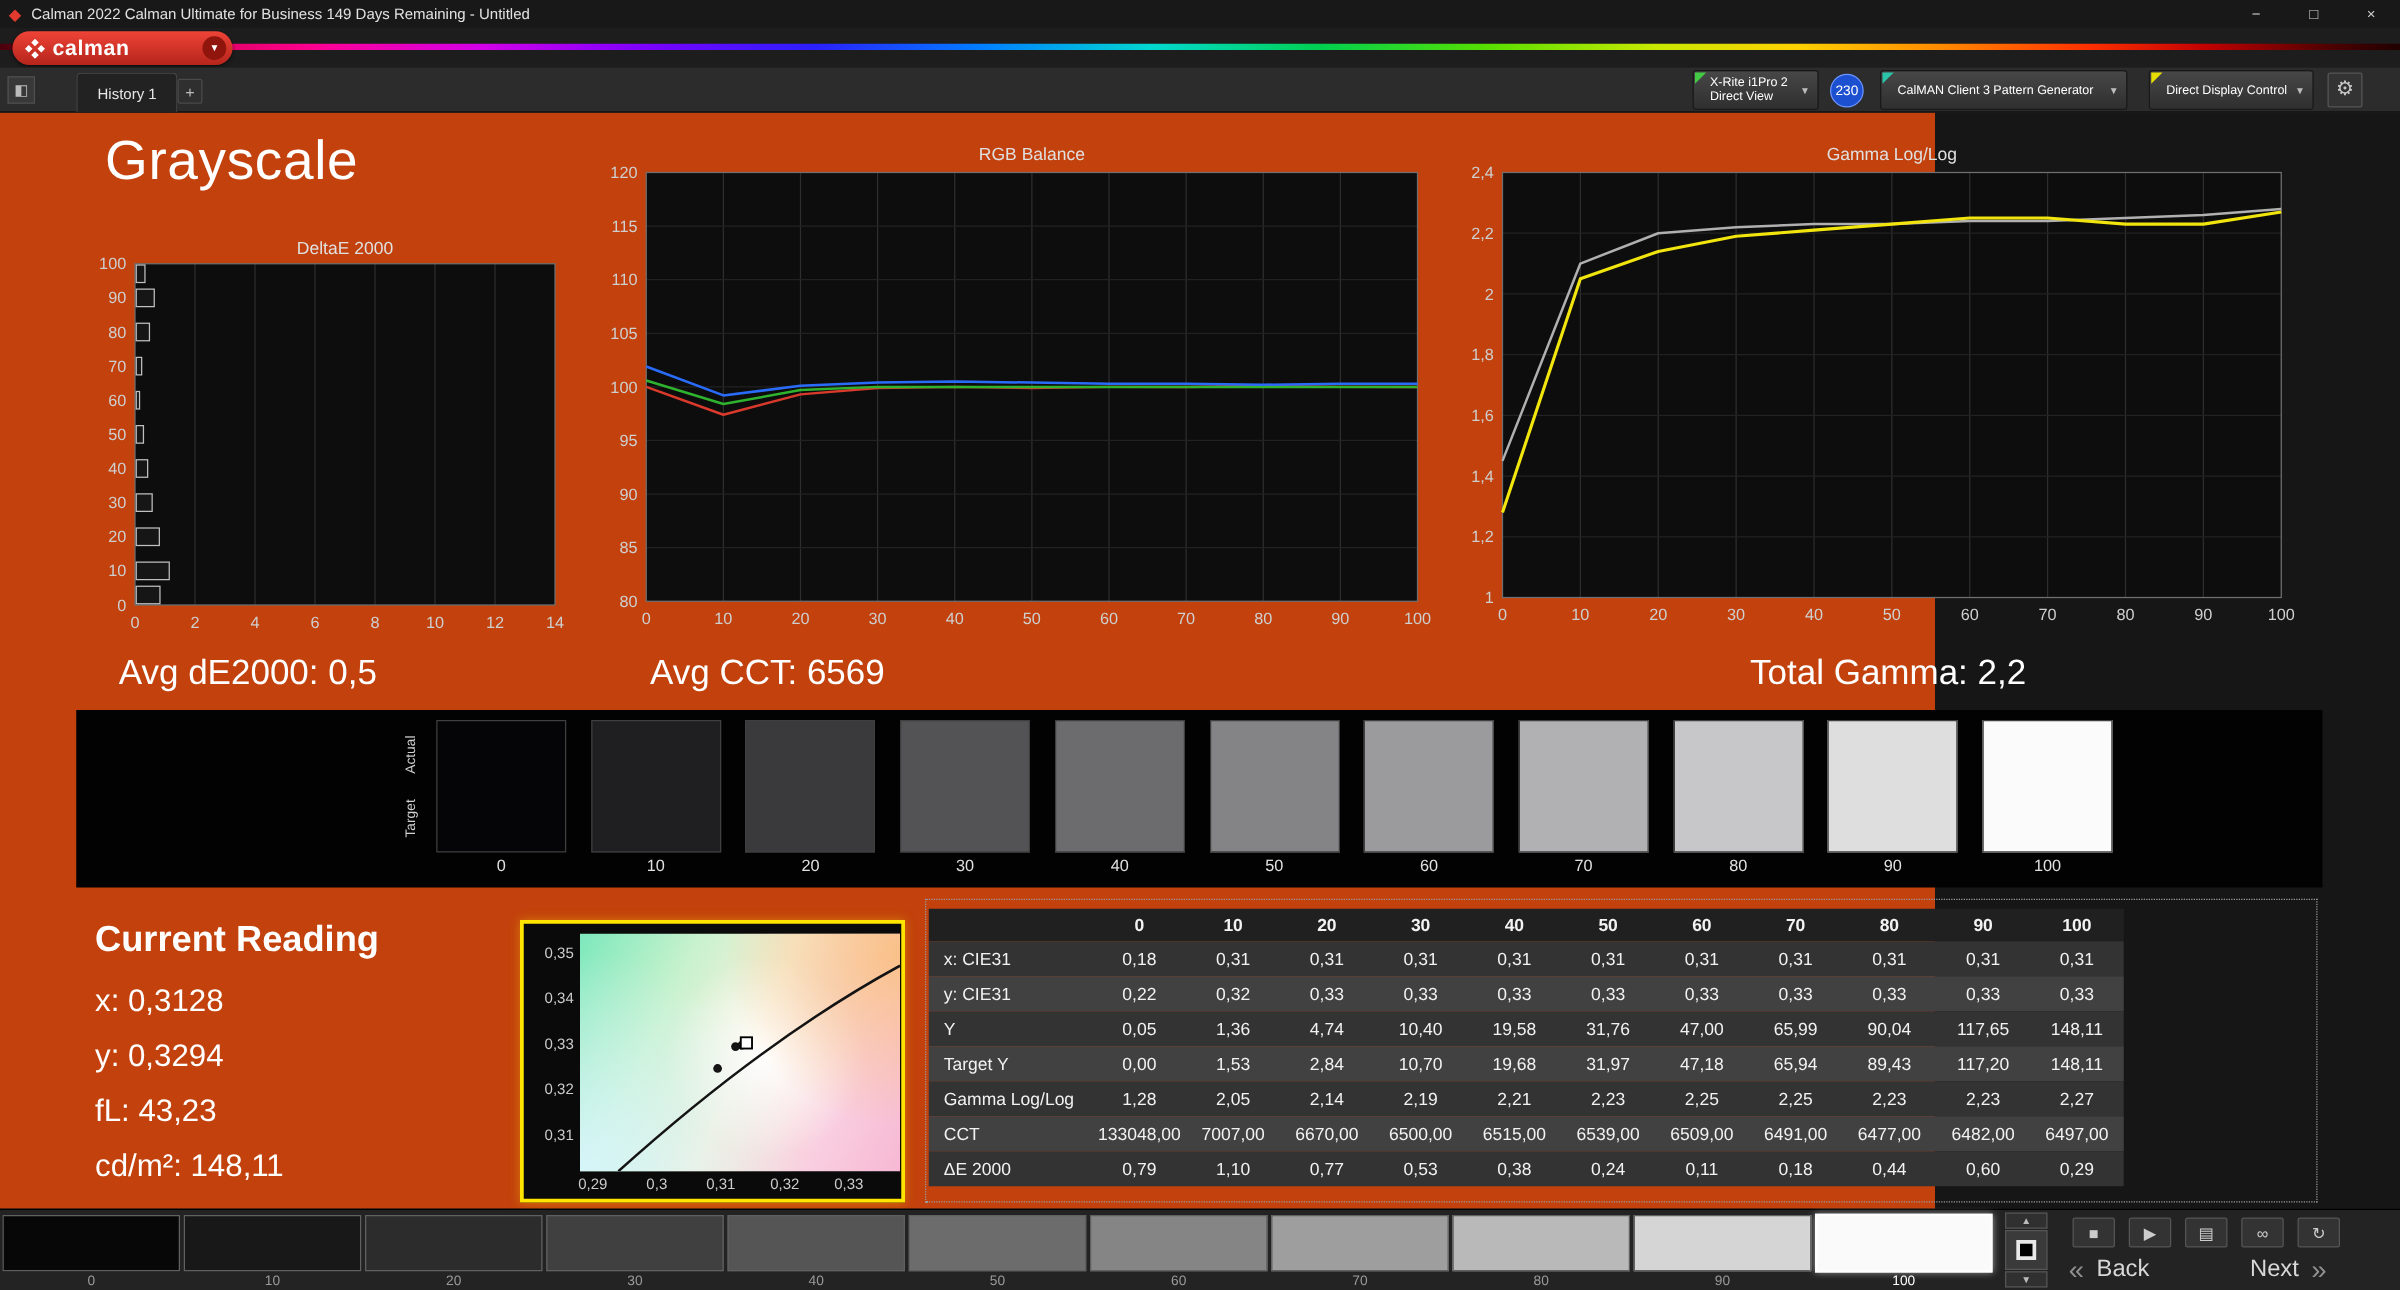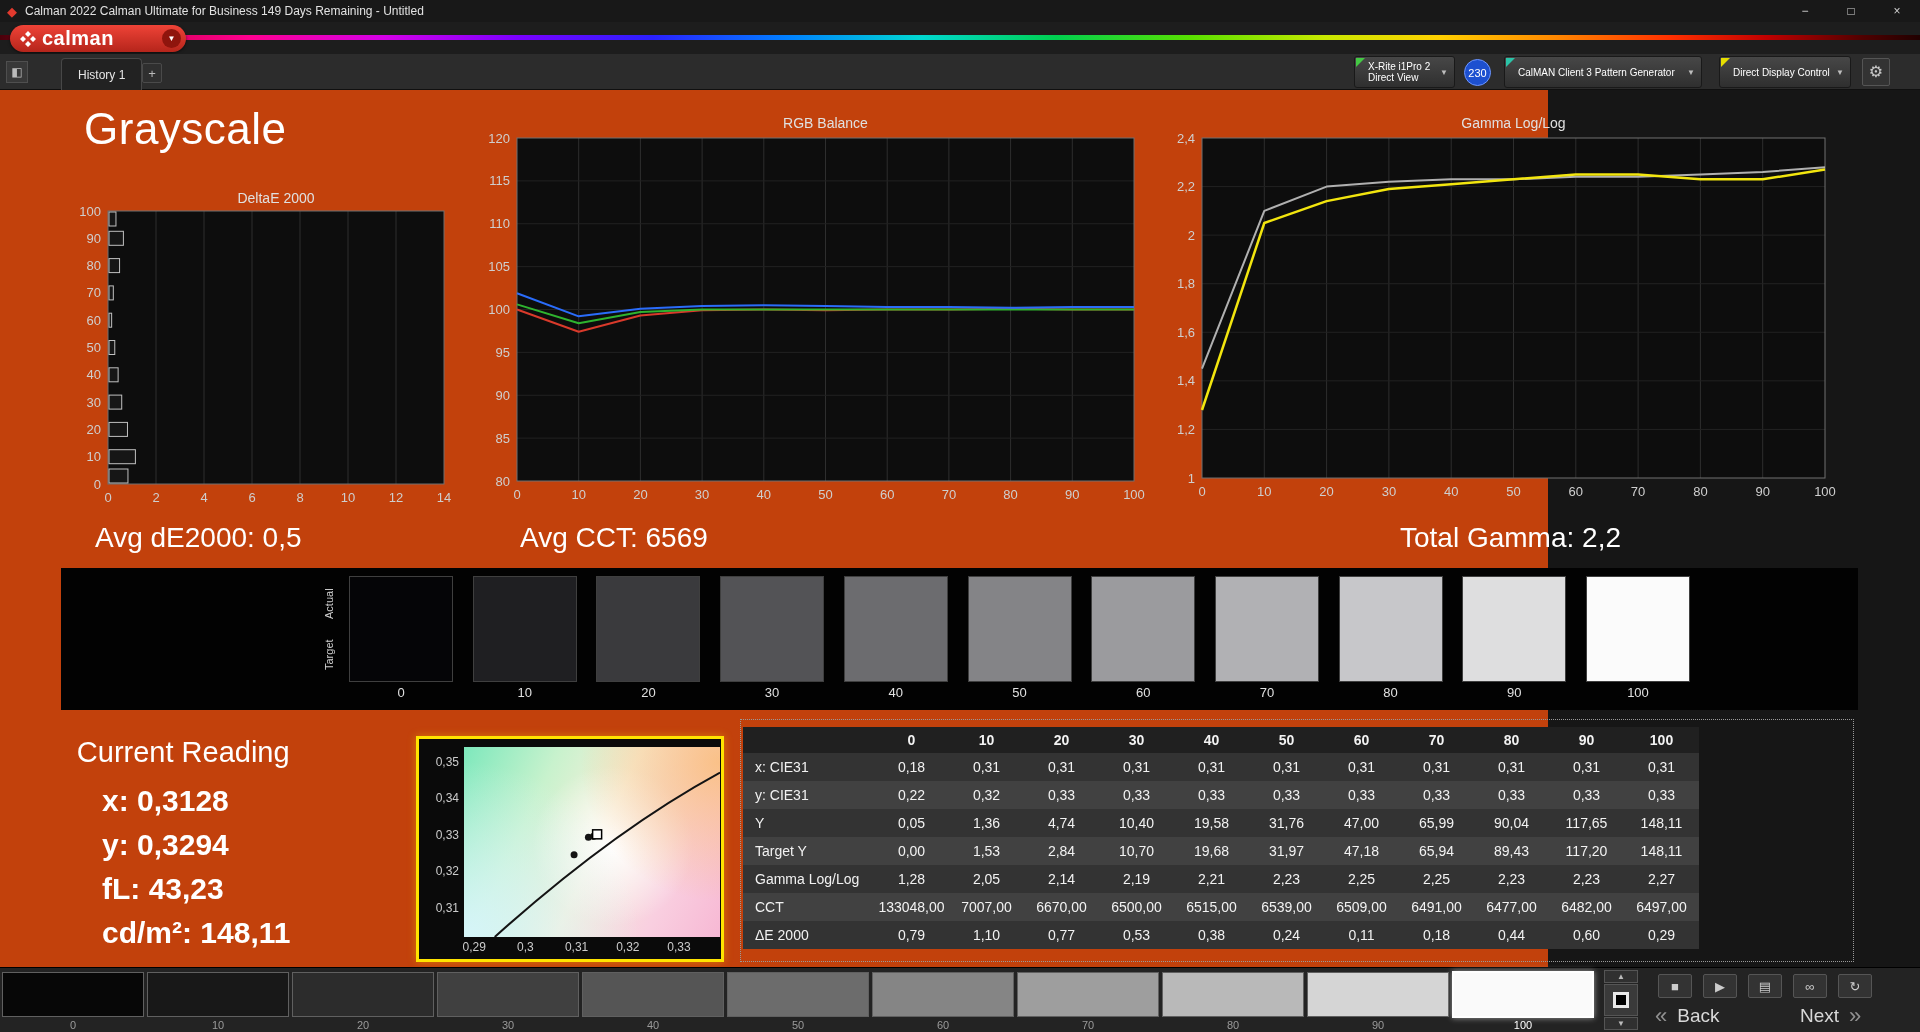--- a/index.html
+++ b/index.html
@@ -13,21 +13,21 @@
   .tb-text{color:#e2e2e2;font-size:12px;}
   .win-controls{position:absolute;right:0;top:0;height:22px;display:flex;}
   .win-btn{width:46px;height:22px;color:#cfcfcf;font-size:12px;text-align:center;line-height:22px;}
 
   
   .header2{position:absolute;top:22px;left:0;right:0;height:32px;background:#1d1d1d;z-index:20;}
   .rainbow{position:absolute;top:13px;left:0;right:0;height:5px;
     background:linear-gradient(90deg,#4a000a 0%,#c4003a 5%,#ff0090 13%,#d400e8 20%,#7a00ff 27%,#2a20ff 34%,#0080ff 41%,#00d8d0 48%,#00d050 55%,#58e000 62%,#c8e800 69%,#ffd000 75%,#ff8800 81%,#ff3000 87%,#c00000 92%,#500000 97%,#200000 100%);}
   .logo-pill{position:absolute;top:3px;left:10px;width:176px;height:27px;border-radius:14px;
     background:linear-gradient(#ef4337,#b5251b);display:flex;align-items:center;padding:0 5px 0 10px;box-shadow:0 1px 3px rgba(0,0,0,.6);}
-  .logo-text{color:#fff;font-size:20px;font-weight:bold;letter-spacing:.5px;margin-left:6px;}
+  .logo-text{color:#fff;font-size:17px;font-weight:bold;letter-spacing:.5px;margin-left:6px;}
   .logo-caret{margin-left:auto;width:19px;height:19px;border-radius:50%;background:#8f150d;color:#fff;font-size:8px;display:flex;align-items:center;justify-content:center;}
 
   
   .tabbar{position:absolute;top:54px;left:0;right:0;height:36px;background:#2c2c2c;border-bottom:1px solid #101010;z-index:20;}
   .panel-btn{position:absolute;left:6px;top:7px;width:22px;height:22px;background:#383838;border:1px solid #4f4f4f;color:#bbb;font-size:12px;line-height:20px;text-align:center;padding:0;}
   .tab{position:absolute;left:34px;top:4px;height:32px;background:#222;border:1px solid #474747;border-bottom:none;border-radius:4px 4px 0 0;color:#e6e6e6;font-size:12px;display:flex;align-items:center;padding:0 16px;margin-left:27px;}
   .tab-add{position:absolute;left:142px;top:9px;width:20px;height:20px;background:#2f2f2f;border:1px solid #4a4a4a;color:#bbb;font-size:13px;line-height:17px;border-radius:2px;padding:0;text-align:center;}
   .dd{position:absolute;top:2px;height:32px;background:linear-gradient(#474747,#2f2f2f);border:1px solid #191919;border-radius:3px;color:#fff;display:flex;align-items:center;overflow:hidden;}
   .dd::before{content:'';position:absolute;left:1px;top:1px;border-top:9px solid var(--accent,#888);border-right:9px solid transparent;}
   .dd-text{padding-left:13px;font-size:10px;line-height:11px;white-space:nowrap;}
@@ -50,22 +50,22 @@
 
   .swatch-strip{position:absolute;left:61px;top:478px;width:1797px;height:142px;background:#020202;}
   .swatch-cell{position:absolute;top:8px;width:104px;}
   .swatch-sq{width:104px;height:106px;border:1px solid #3f3f3f;}
   .swatch-lb{text-align:center;font-size:13px;color:#e0e0e0;margin-top:3px;}
   .rot{position:absolute;left:262px;width:16px;color:#d0d0d0;font-size:11px;writing-mode:vertical-rl;transform:rotate(180deg);text-align:center;}
   .rot-a{top:10px;height:52px;}
   .rot-t{top:60px;height:54px;}
 
   .current-reading{position:absolute;left:76px;top:646px;color:#fff;}
-  .cr-title{font-size:29px;font-weight:400;margin-bottom:10px;text-align:center;}
-  .cr-line{font-size:30px;font-weight:700;line-height:44px;margin-left:26px;}
+  .cr-title{font-size:29px;font-weight:700;margin-bottom:10px;}
+  .cr-line{font-size:25px;font-weight:400;line-height:44px;}
 
   .cie-box{position:absolute;left:416px;top:646px;width:308px;height:226px;background:#0a0a0a;border:3px solid #ffe400;box-shadow:0 0 8px rgba(255,228,0,.35);}
   .cie-plot{position:absolute;left:45px;top:8px;width:256px;height:190px;
     background:
       radial-gradient(circle at 100% 8%, rgba(250,190,120,.85), rgba(250,190,120,0) 45%),
       radial-gradient(circle at 0% 100%, rgba(215,245,252,.95), rgba(215,245,252,0) 55%),
       radial-gradient(circle at 58% 52%, rgba(255,255,255,.95), rgba(255,255,255,0) 45%),
       linear-gradient(115deg,#7de8bc 0%,#c8f2cd 28%,#f6efda 52%,#f9cfe0 78%,#f7b8d4 100%);}
   .cie-yl{position:absolute;left:2px;width:38px;text-align:right;font-size:12px;color:#ccc;height:14px;line-height:14px;}
   .cie-xl{position:absolute;top:201px;width:32px;text-align:center;font-size:12px;color:#ccc;}

